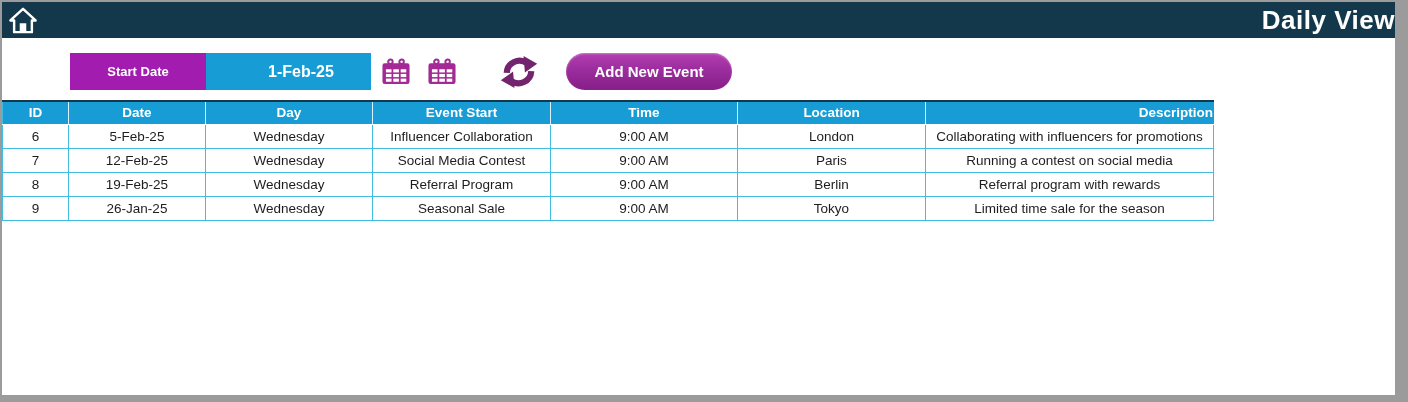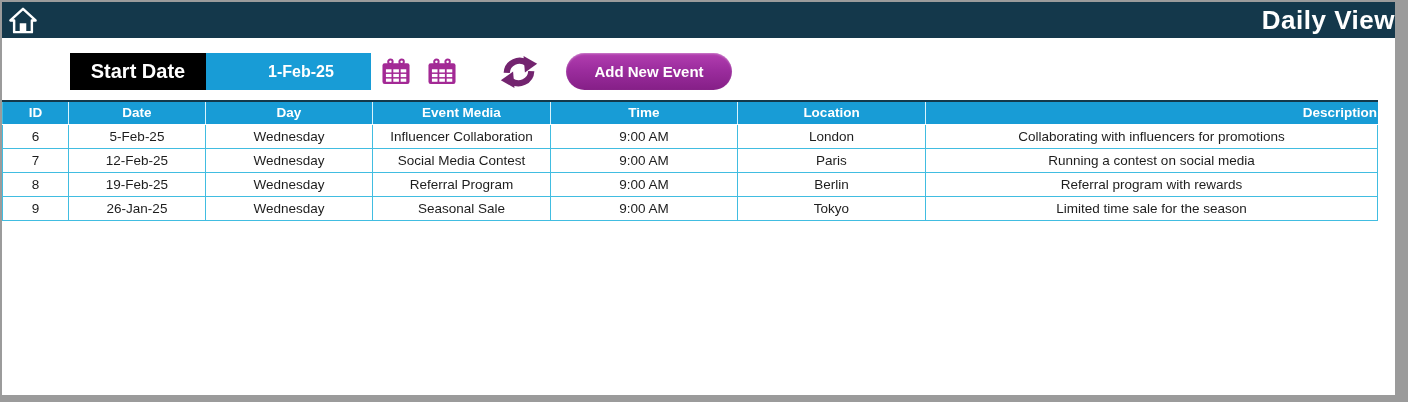--- a/index.html
+++ b/index.html
@@ -40,24 +40,24 @@
   
   .toolbar {
     display: flex;
     align-items: center;
     height: 37px;
     margin-top: 15px;
     padding-left: 68px;
   }
   .date-group { display: flex; height: 37px; }
   .date-label {
-    background: #000000;
+    background: #a21caf;
     color: #fff;
     font-weight: bold;
-    font-size: 20px;
+    font-size: 13px;
     display: flex; align-items: center; justify-content: center;
   }
   .date-value {
     background: #189cd6;
     color: #fff;
     font-weight: bold;
     font-size: 16px;
     display: flex; align-items: center; justify-content: center;
     cursor: pointer;
   }
@@ -79,21 +79,21 @@
     font-family: "Liberation Sans", sans-serif;
     font-size: 15px;
     font-weight: bold;
     cursor: pointer;
     box-shadow: inset 0 1px 2px rgba(255,255,255,0.35);
   }
 
   
   .events-table {
     margin-top: 10px;
-    width: 1376px;
+    width: 1212px;
     border-collapse: collapse;
     table-layout: fixed;
     border-top: 2px solid #14384b;
     padding-left: 12px;
   }
   .events-table thead th {
     background: #189cd6;
     color: #ffffff;
     font-size: 13.5px;
     font-weight: bold;
@@ -210,21 +210,21 @@
     <col style="width:178px">
       <col style="width:187px">
       <col style="width:188px">
       <col>
   </colgroup>
   <thead>
     <tr>
         <th>ID</th>
         <th>Date</th>
         <th>Day</th>
-        <th>Event Media</th>
+        <th>Event Start</th>
         <th>Time</th>
         <th>Location</th>
         <th>Description</th>
       </tr>
   </thead>
   <tbody>
       <tr>
         <td>6</td>
         <td>5-Feb-25</td>
         <td>Wednesday</td>

